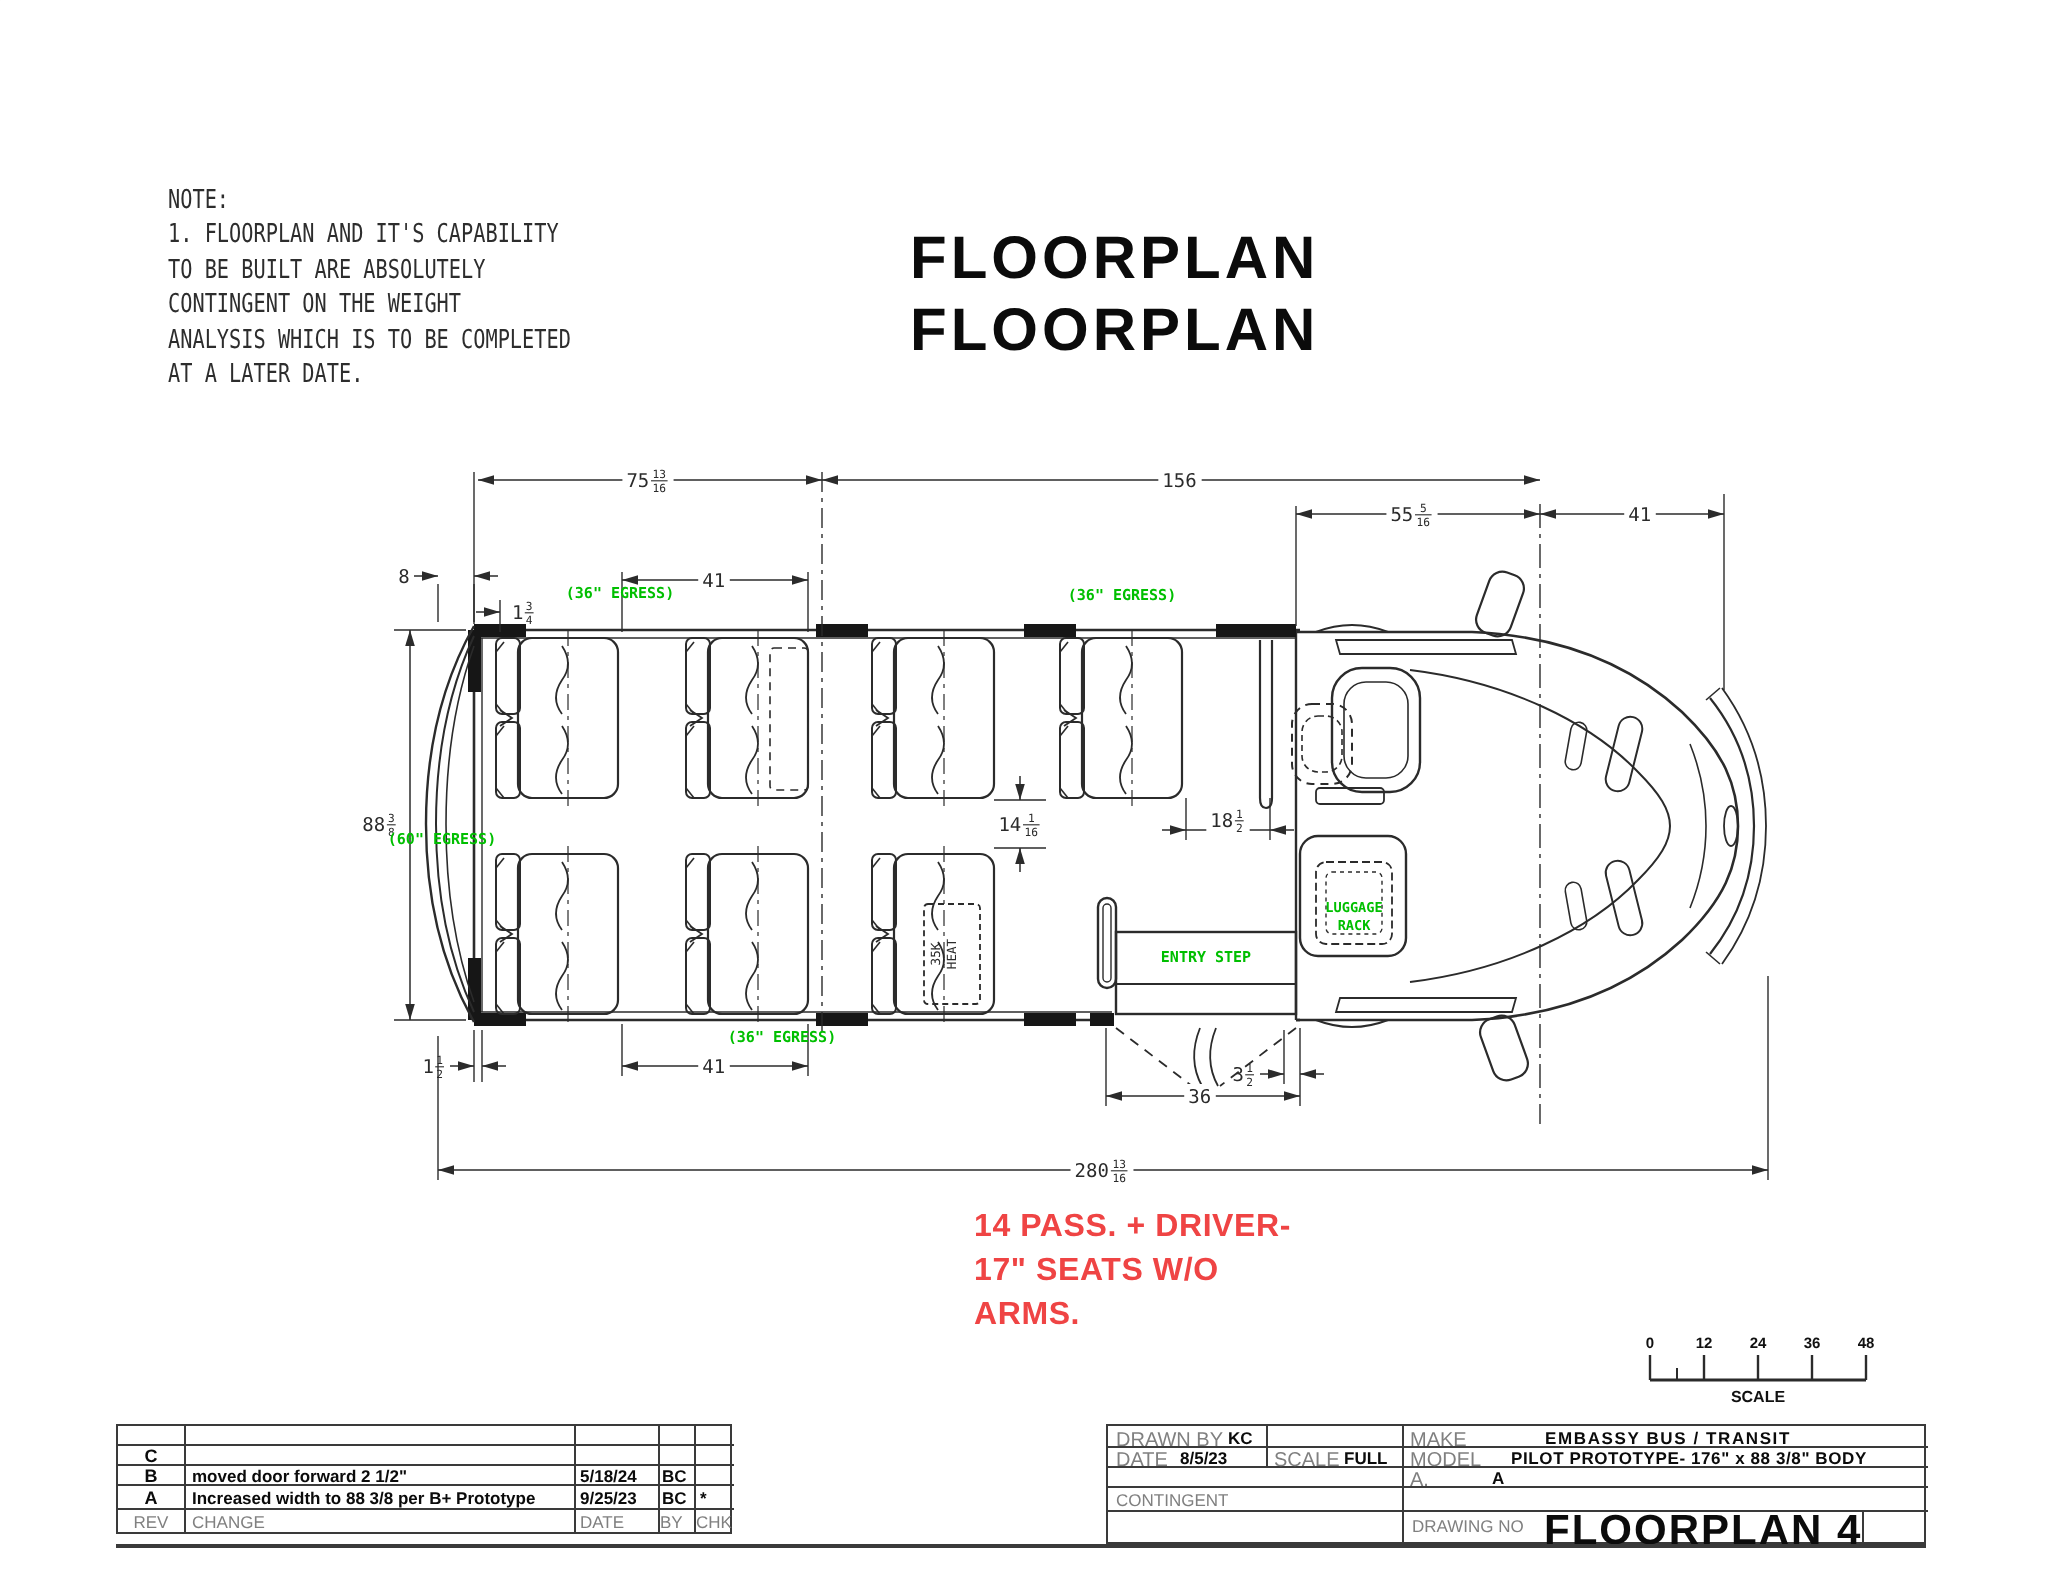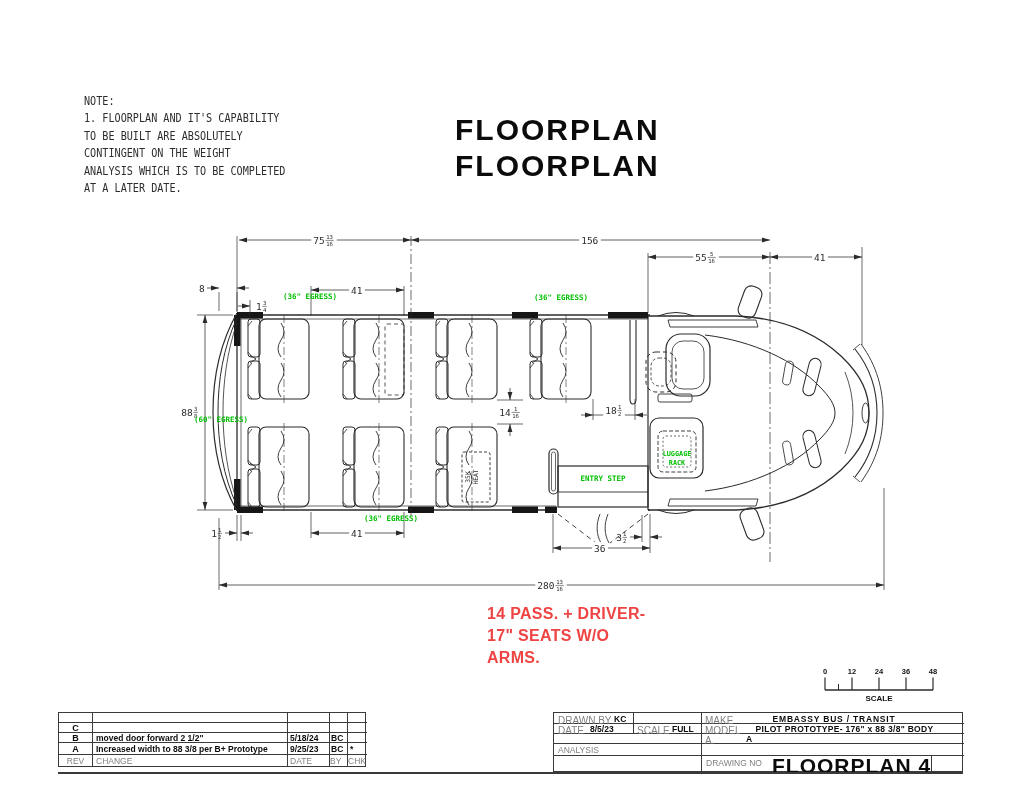--- a/index.html
+++ b/index.html
@@ -377,21 +377,21 @@
     <span class="lbl" style="left:4px;top:11.5px;">DATE</span>
     <span class="val" style="left:36px;top:11px;">8/5/23</span>
     <span class="lbl" style="left:83px;top:11.5px;">SCALE</span>
     <span class="val" style="left:118px;top:11px;">FULL</span>
     <span class="lbl" style="left:151px;top:11.5px;">MODEL</span>
     <span class="val ctr" style="left:178px;top:11px;width:225px;letter-spacing:.3px;">PILOT PROTOTYPE- 176" x 88 3/8" BODY</span>
 
     <span class="lbl" style="left:151px;top:21.5px;">A.</span>
     <span class="val" style="left:192px;top:21px;">A</span>
 
-    <span class="lbl" style="left:4px;top:32px;font-size:8.5px;">ANALYSIS</span>
+    <span class="lbl" style="left:4px;top:32px;font-size:8.5px;">CONTINGENT</span>
 
     <span class="lbl" style="left:152px;top:45px;font-size:8.5px;">DRAWING NO</span>
     <span class="dno" style="left:218px;top:41px;">FLOORPLAN 4</span>
   </div>
 
   <div class="rt">
     <div class="hl" style="left:0;top:9px;width:308px;"></div>
     <div class="hl" style="left:0;top:19px;width:308px;"></div>
     <div class="hl" style="left:0;top:29px;width:308px;"></div>
     <div class="hl" style="left:0;top:41px;width:308px;"></div>

